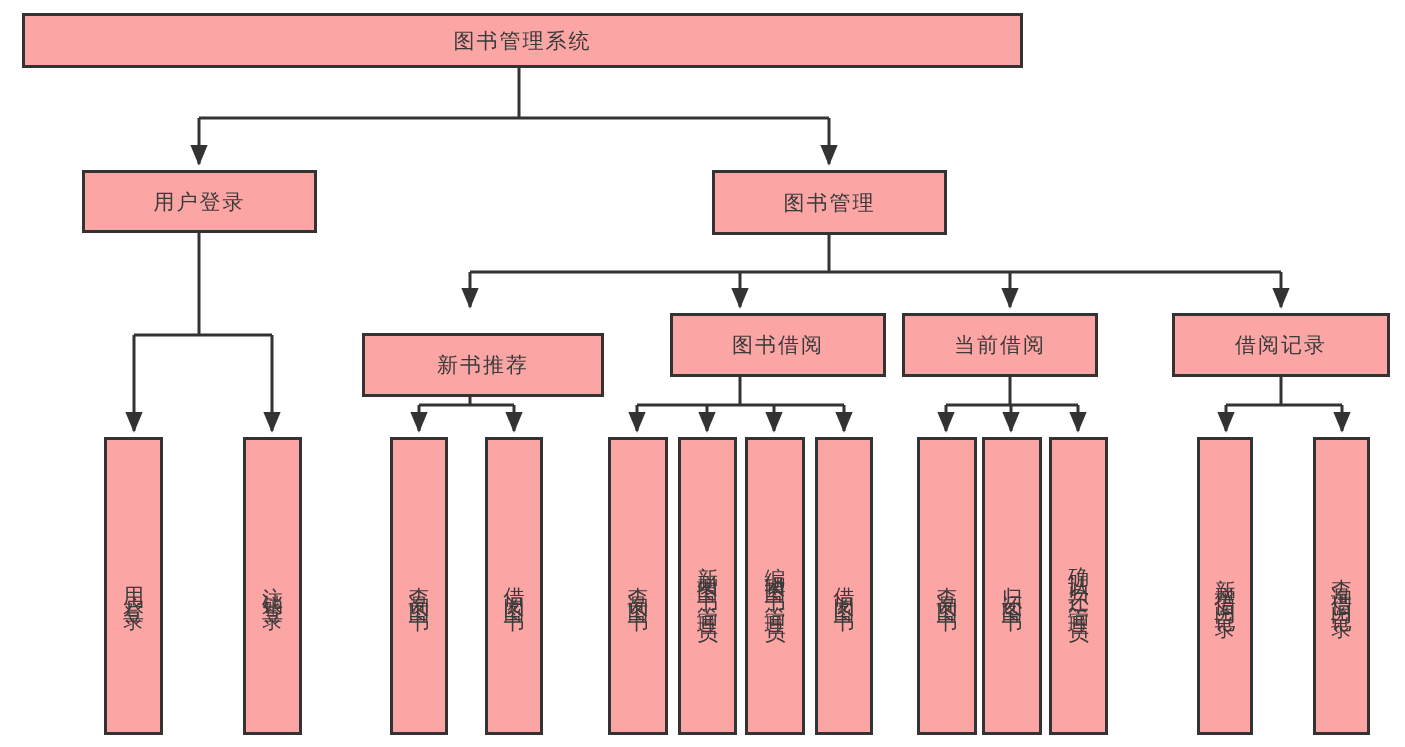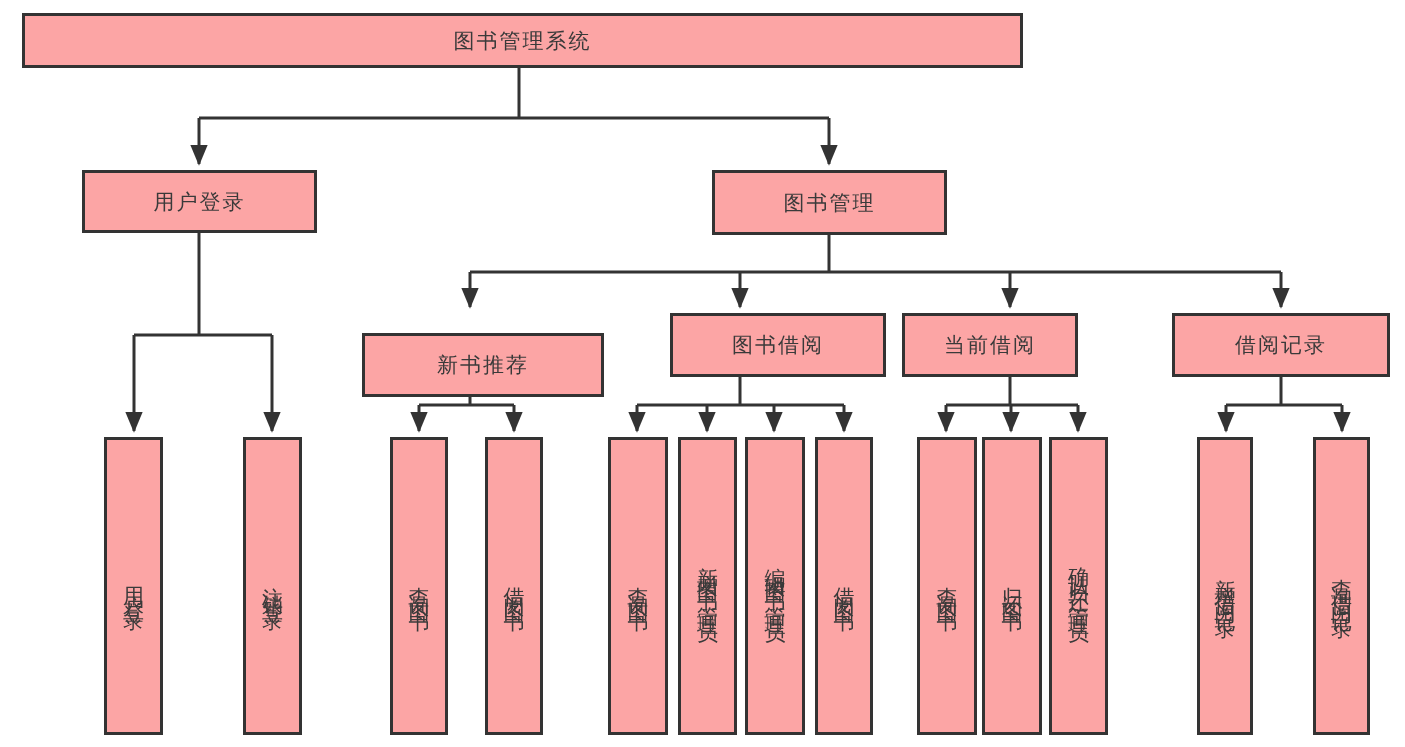--- a/index.html
+++ b/index.html
@@ -32,21 +32,21 @@
     white-space: normal;
   }
   
   #n-root   { left: 22px;  top: 13px;  width: 1001px; height: 55px; }
   
   #n-user-login { left: 82px;  top: 170px; width: 235px; height: 63px; }
   #n-book-mgmt  { left: 712px; top: 170px; width: 235px; height: 65px; }
   
   #n-new-rec { left: 362px;  top: 313px; width: 242px; height: 64px; margin-top: 20px; }
   #n-borrow  { left: 632px;  top: 313px; width: 216px; height: 64px; margin-left: 38px; }
-  #n-current { left: 902px;  top: 313px; width: 176px; height: 64px; }
+  #n-current { left: 902px;  top: 313px; width: 196px; height: 64px; }
   #n-record  { left: 1172px; top: 313px; width: 218px; height: 64px; }
   
   .leaf { top: 437px; height: 298px; width: 59px; }
   #l-login  { left: 104px; }
   #l-logout { left: 243px; }
   #l-q1  { left: 390px; width: 58px; }
   #l-b1  { left: 485px; width: 58px; }
   #l-q2  { left: 608px; width: 60px; }
   #l-add { left: 678px; }
   #l-edit{ left: 745px; width: 60px; }

